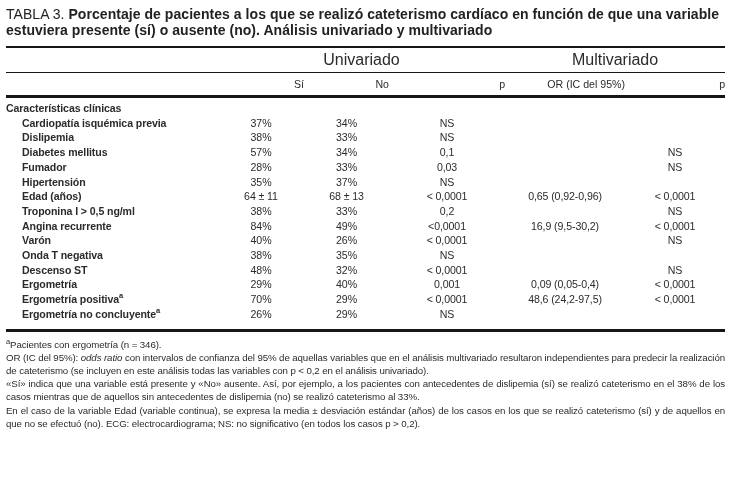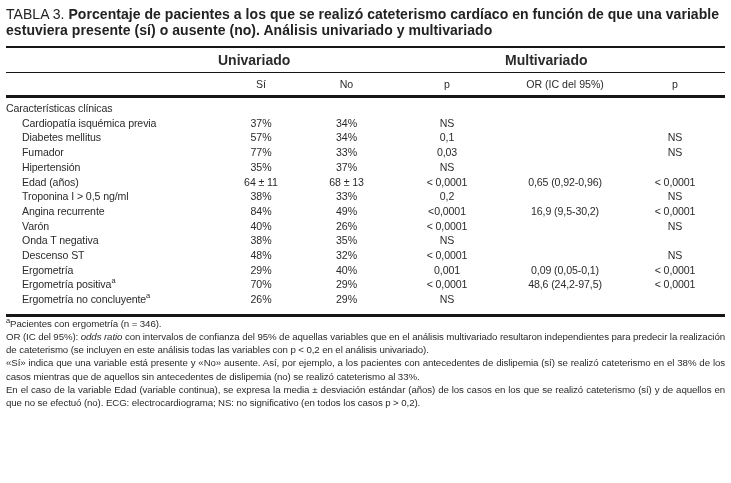--- a/index.html
+++ b/index.html
@@ -26,43 +26,43 @@
     border-bottom:3px solid #161616;
   }
   col.c-label { width:212px; }
   col.c-si    { width:86px; }
   col.c-no    { width:85px; }
   col.c-p1    { width:116px; }
   col.c-or    { width:120px; }
   col.c-p2    { width:100px; }
 
   tr.group-row th {
-    font-size:14px; font-weight:bold; text-align:left;
+    font-size:16px; font-weight:normal; text-align:center;
     height:24px; vertical-align:middle;
     border-bottom:1px solid #161616; padding:0;
   }
   tr.colhead-row th {
-    font-size:10.6px; font-weight:normal; text-align:center;
+    font-size:10.6px; font-weight:normal; text-align:right;
     height:22px; vertical-align:middle;
     border-bottom:3px solid #161616; padding:0;
   }
   tbody td {
     font-size:10.6px; height:14.7px; line-height:14.7px;
     padding:0; vertical-align:middle; white-space:nowrap;
     letter-spacing:-0.1px;
   }
   tbody tr:first-child td { padding-top:3px; }
   tbody tr:last-child td  { padding-bottom:7px; }
-  td.lbl { text-align:left; }
+  td.lbl { text-align:left;font-weight:bold; }
   td.lbl.indent { padding-left:16px; }
   td.num { text-align:center; }
   sup { font-size:7.5px; line-height:0; }
 
   
-  .footnotes { width:719px; }
+  .footnotes { margin-top:6px; width:719px; }
   .footnotes p {
     margin:0; font-size:9.7px; line-height:13.2px;
     text-align:justify; letter-spacing:-0.1px; color:#2b2b2b;
   }
   .footnotes .it { font-style:italic; }
 </style>
 </head>
 <body>
 
 <div class="page">
@@ -108,30 +108,38 @@
       </tr>
       <tr>
         <td class="lbl indent">Cardiopatía isquémica previa</td>
         <td class="num">37%</td>
         <td class="num">34%</td>
         <td class="num">NS</td>
         <td class="num"></td>
         <td class="num"></td>
       </tr>
       <tr>
+        <td class="lbl indent">Dislipemia</td>
+        <td class="num">38%</td>
+        <td class="num">33%</td>
+        <td class="num">NS</td>
+        <td class="num"></td>
+        <td class="num"></td>
+      </tr>
+      <tr>
         <td class="lbl indent">Diabetes mellitus</td>
         <td class="num">57%</td>
         <td class="num">34%</td>
         <td class="num">0,1</td>
         <td class="num"></td>
         <td class="num">NS</td>
       </tr>
       <tr>
         <td class="lbl indent">Fumador</td>
-        <td class="num">77%</td>
+        <td class="num">28%</td>
         <td class="num">33%</td>
         <td class="num">0,03</td>
         <td class="num"></td>
         <td class="num">NS</td>
       </tr>
       <tr>
         <td class="lbl indent">Hipertensión</td>
         <td class="num">35%</td>
         <td class="num">37%</td>
         <td class="num">NS</td>
@@ -184,21 +192,21 @@
         <td class="num">32%</td>
         <td class="num">&lt; 0,0001</td>
         <td class="num"></td>
         <td class="num">NS</td>
       </tr>
       <tr>
         <td class="lbl indent">Ergometría</td>
         <td class="num">29%</td>
         <td class="num">40%</td>
         <td class="num">0,001</td>
-        <td class="num">0,09 (0,05-0,1)</td>
+        <td class="num">0,09 (0,05-0,4)</td>
         <td class="num">&lt; 0,0001</td>
       </tr>
       <tr>
         <td class="lbl indent"><span>Ergometría positiva</span><sup>a</sup></td>
         <td class="num">70%</td>
         <td class="num">29%</td>
         <td class="num">&lt; 0,0001</td>
         <td class="num">48,6 (24,2-97,5)</td>
         <td class="num">&lt; 0,0001</td>
       </tr>

